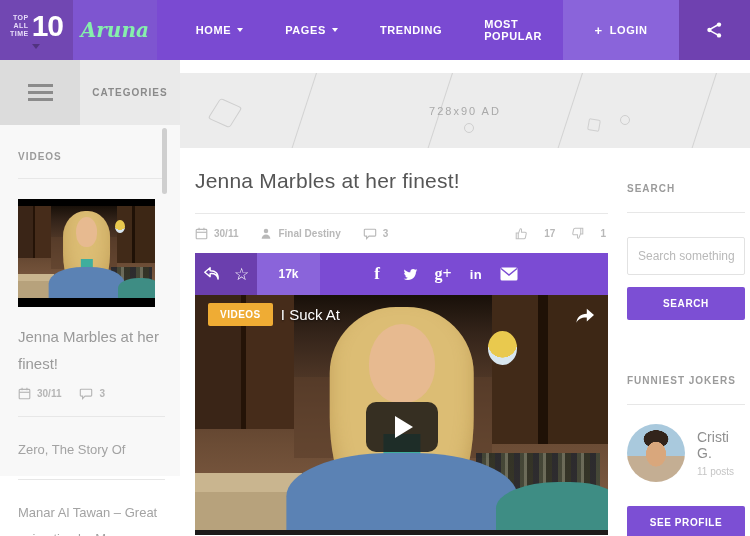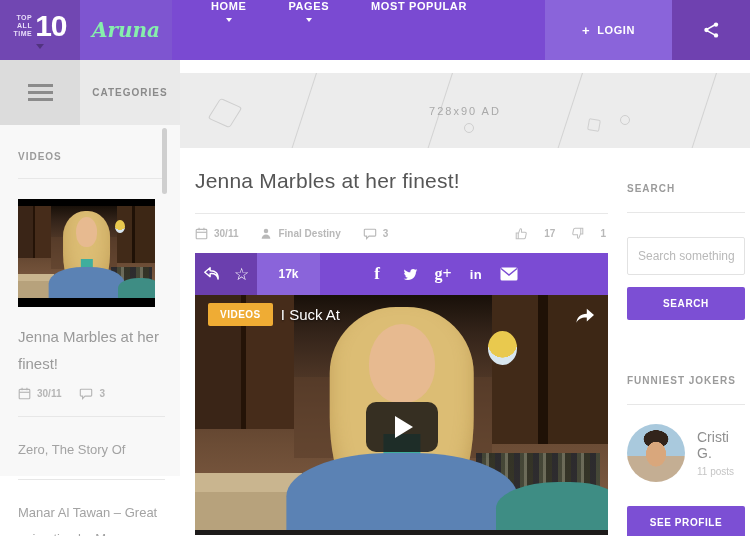--- a/index.html
+++ b/index.html
@@ -9,21 +9,21 @@
 
   
   .header { display:flex; height:60px; width:750px; }
   .logo-block { width:80px; background:#7147b2; color:#fff; display:flex; flex-direction:column; align-items:center; justify-content:center; cursor:pointer; }
   .logo-row { display:flex; align-items:center; gap:3px; }
   .logo-stack { display:flex; flex-direction:column; align-items:flex-end; font-size:7px; font-weight:bold; letter-spacing:0.5px; line-height:8px; color:#e8ddfa; }
   .logo-number { font-size:30px; font-weight:bold; line-height:30px; letter-spacing:-1px; }
   .logo-caret { margin-top:3px; width:0; height:0; border-left:4px solid transparent; border-right:4px solid transparent; border-top:5px solid rgba(0,0,0,0.28); }
   .brand-block { width:92px; background:#7e55d0; color:#86efac; display:flex; align-items:center; justify-content:center; font-family:"DejaVu Serif", serif; font-style:italic; font-weight:bold; font-size:20px; cursor:pointer; }
   .nav { flex:1; background:#7a4ad2; display:flex; align-items:center; padding-left:18px; }
-  .nav-item { color:#fff; font-size:11px; font-weight:bold; letter-spacing:0.6px; padding:0 21px; height:100%; display:flex; align-items:center; gap:6px; cursor:pointer;flex-direction:column; }
+  .nav-item { color:#fff; font-size:11px; font-weight:bold; letter-spacing:0.6px; padding:0 21px; height:100%; display:flex; align-items:center; gap:6px; cursor:pointer; }
   .nav-caret { width:0; height:0; border-left:3.5px solid transparent; border-right:3.5px solid transparent; border-top:4px solid #fff; }
   .login-block { width:127px; background:#8a64da; color:#fff; display:flex; align-items:center; justify-content:center; gap:7px; font-size:11px; font-weight:bold; letter-spacing:0.6px; cursor:pointer; }
   .login-plus { font-size:13px; font-weight:bold; }
   .share-block { width:78px; background:#6f41b0; display:flex; align-items:center; justify-content:center; cursor:pointer; }
 
   
   .content-row { display:flex; width:750px; height:416px; }
 
   
   .sidebar { position:relative; width:180px; background:#f8f8f8; flex:none; }
@@ -134,20 +134,23 @@
     </div>
     <div class="brand-block">Aruna</div>
     <div class="nav">
       <div class="nav-item">
         <span>HOME</span>
         <i class="nav-caret"></i>
       </div>
       <div class="nav-item">
         <span>PAGES</span>
         <i class="nav-caret"></i>
+      </div>
+      <div class="nav-item">
+        <span>TRENDING</span>
       </div>
       <div class="nav-item">
         <span>MOST POPULAR</span>
       </div>
     </div>
     <div class="login-block">
       <span class="login-plus">+</span>
       <span>LOGIN</span>
     </div>
     <div class="share-block">

